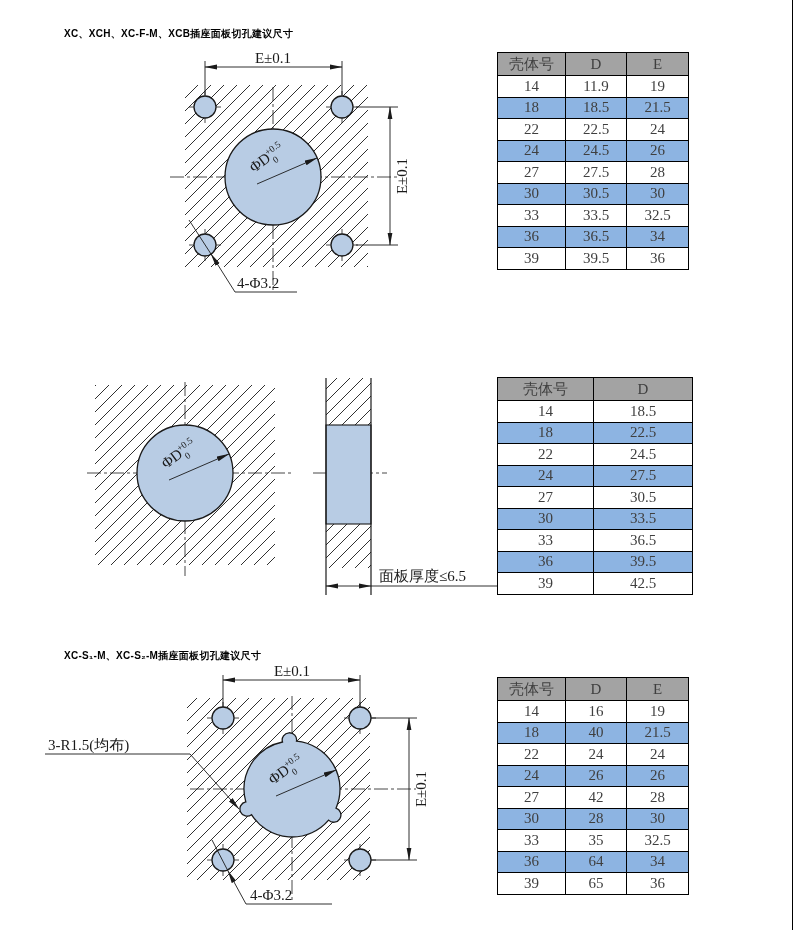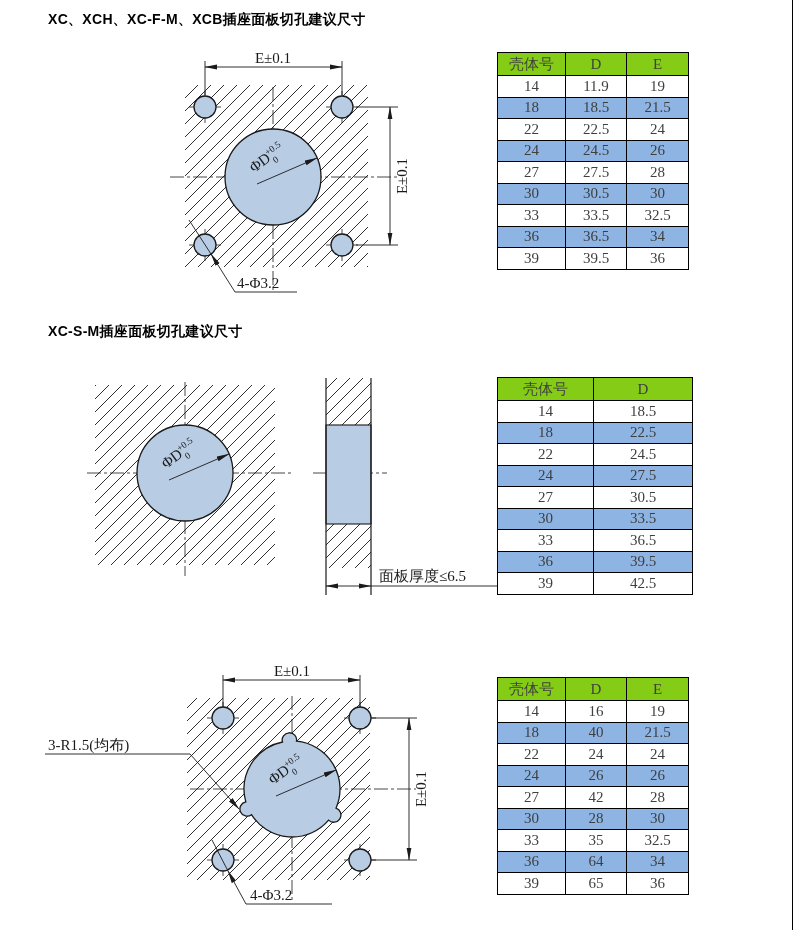--- a/index.html
+++ b/index.html
@@ -1,30 +1,30 @@
 <!DOCTYPE html>
 <html><head>
 <meta charset="utf-8">
 <style>
   html,body{margin:0;padding:0;background:#fff;}
   .page{position:relative;width:800px;height:930px;background:#ffffff;overflow:hidden;
         font-family:"Liberation Sans",sans-serif;}
   .edge{position:absolute;left:792px;top:0;width:1px;height:930px;background:#000;}
-  .title{position:absolute;left:48px;margin:0;font-size:14px;font-weight:bold;color:#000;
+  .title{position:absolute;left:48px;margin:16px;font-size:10px;font-weight:bold;color:#000;
          font-family:"Liberation Sans",sans-serif;letter-spacing:.3px;white-space:nowrap;}
   .t1{top:11px}.t2{top:323px}.t3{top:633px}
   svg{position:absolute;overflow:visible;}
   .d1{left:160px;top:45px}
   .d2{left:85px;top:370px}
   .d3{left:40px;top:660px}
   svg text{font-family:"Liberation Serif","DejaVu Serif",serif;fill:#1a1a1a;}
   .tbl{position:absolute;border-collapse:collapse;table-layout:fixed;text-align:center;
        font:15px "Liberation Serif","DejaVu Serif",serif;color:#3f3f3f;background:#fff;}
   .tbl th,.tbl td{border:1px solid #000;padding:0;font-weight:normal;overflow:hidden;}
-  .tbl th{background:#84cc16;height:22px;}
+  .tbl th{background:#a3a3a3;height:22px;}
   .tbl td{height:20.5px;}
   .tbl tbody tr:nth-child(even) td{background:#8db4e2;}
   .pos1{left:497px;top:52px}.pos2{left:497px;top:377px}.pos3{left:497px;top:677px}
   .c3 th:nth-child(1){width:67px}.c3 th:nth-child(2){width:60px}.c3 th:nth-child(3){width:61px}
   .c2 th:nth-child(1){width:95px}.c2 th:nth-child(2){width:98px}
 </style>
 </head>
 <body>
 
 <div class="page">
@@ -137,21 +137,20 @@
           <td>34</td>
         </tr>
         <tr>
           <td>39</td>
           <td>39.5</td>
           <td>36</td>
         </tr>
       </tbody>
   </table>
 
-  <h2 class="title t2">XC-S-M插座面板切孔建议尺寸</h2>
 
   <svg class="d2" width="420" height="238">
     <rect x="10" y="15" width="180" height="180" fill="url(#hatch)"></rect>
     <g stroke="#1a1a1a" stroke-width="0.8" stroke-dasharray="14 3 3 3">
       <line x1="2" y1="103" x2="208" y2="103"></line>
       <line x1="100" y1="12" x2="100" y2="206"></line>
       <line x1="228" y1="103" x2="302" y2="103"></line>
     </g>
     <circle cx="100" cy="103" r="48" fill="#b8cce4" stroke="#1a1a1a" stroke-width="1.3"></circle>
     <line x1="84" y1="110" x2="144" y2="84" stroke="#1a1a1a" stroke-width="0.9" marker-end="url(#arr)"></line>
@@ -214,20 +213,21 @@
           <td>36</td>
           <td>39.5</td>
         </tr>
         <tr>
           <td>39</td>
           <td>42.5</td>
         </tr>
       </tbody>
   </table>
 
+  <h2 class="title t3">XC-S₁-M、XC-S₂-M插座面板切孔建议尺寸</h2>
 
   <svg class="d3" width="430" height="270">
     <rect x="147" y="38" width="183" height="182" fill="url(#hatch)"></rect>
     <g stroke="#1a1a1a" stroke-width="0.8" stroke-dasharray="14 3 3 3">
       <line x1="150" y1="129" x2="376" y2="129"></line>
       <line x1="252" y1="36" x2="252" y2="240"></line>
       <line x1="167" y1="58" x2="199" y2="58"></line>
         <line x1="183" y1="42" x2="183" y2="74"></line>
       <line x1="304" y1="58" x2="336" y2="58"></line>
         <line x1="320" y1="42" x2="320" y2="74"></line>

